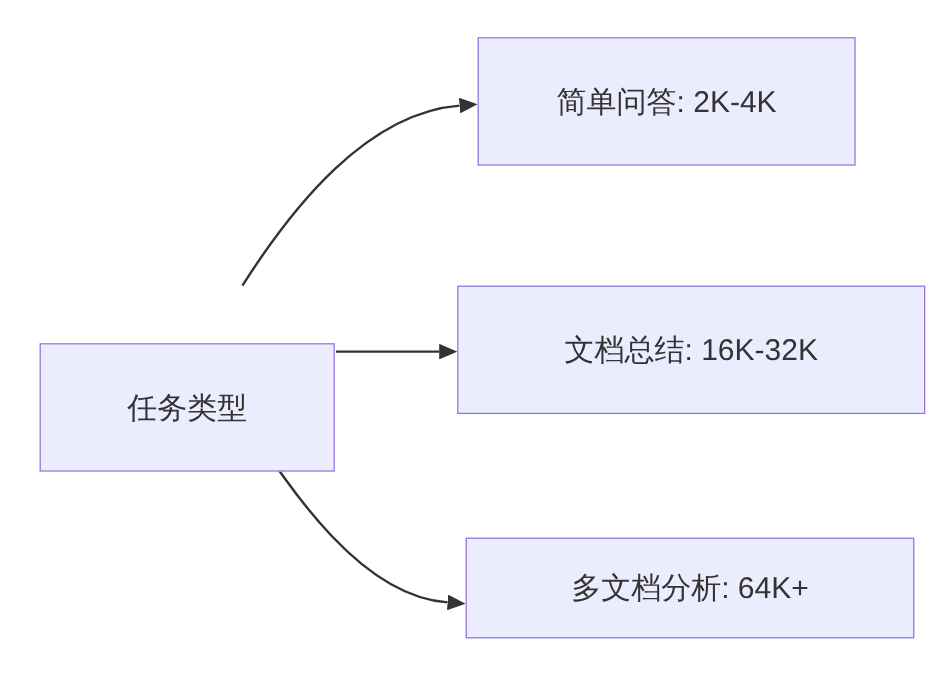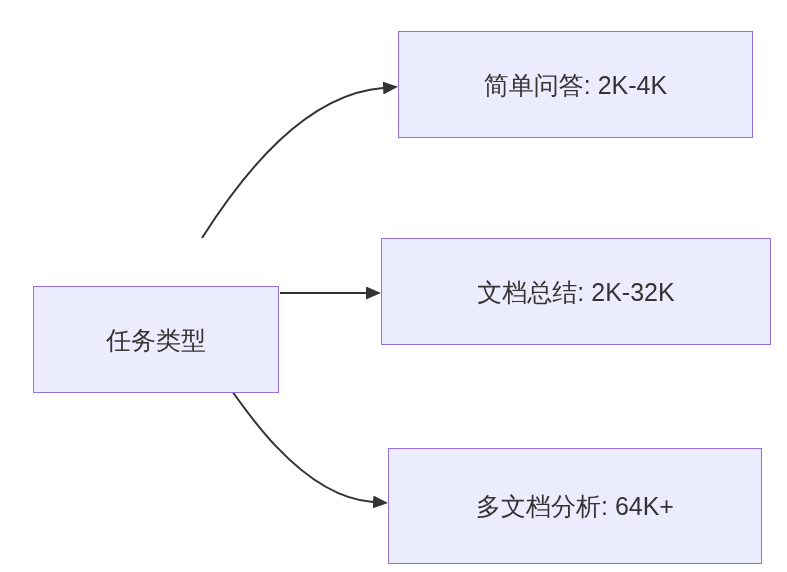--- a/index.html
+++ b/index.html
@@ -55,25 +55,25 @@
     </defs>
     <path class="edge" d="M202,238 C244,172 306,94 383,88" marker-end="url(#arrowhead)"></path>
     <path class="edge" d="M280,293 L366,293" marker-end="url(#arrowhead)"></path>
     <path class="edge" d="M202,346 C244,412 302,497 373,502" marker-end="url(#arrowhead)"></path>
   </svg>
 
   <div class="node" style="left:33px; top:238px; width:246px; height:107px;margin-top:48px;">
     <span>任务类型</span>
   </div>
 
-  <div class="node" style="left:398px; top:31px; width:355px; height:107px;">
+  <div class="node" style="left:398px; top:31px; width:315px; height:107px;">
     <span>简单问答: 2K-4K</span>
   </div>
 
   <div class="node" style="left:381px; top:238px; width:390px; height:107px;">
-    <span>文档总结: 2K-32K</span>
+    <span>文档总结: 16K-32K</span>
   </div>
 
-  <div class="node" style="left:388px; top:448px; width:374px; height:116px;">
+  <div class="node" style="left:388px; top:448px; width:374px; height:84px;">
     <span>多文档分析: 64K+</span>
   </div>
 
 </div>
 
 </body></html>

